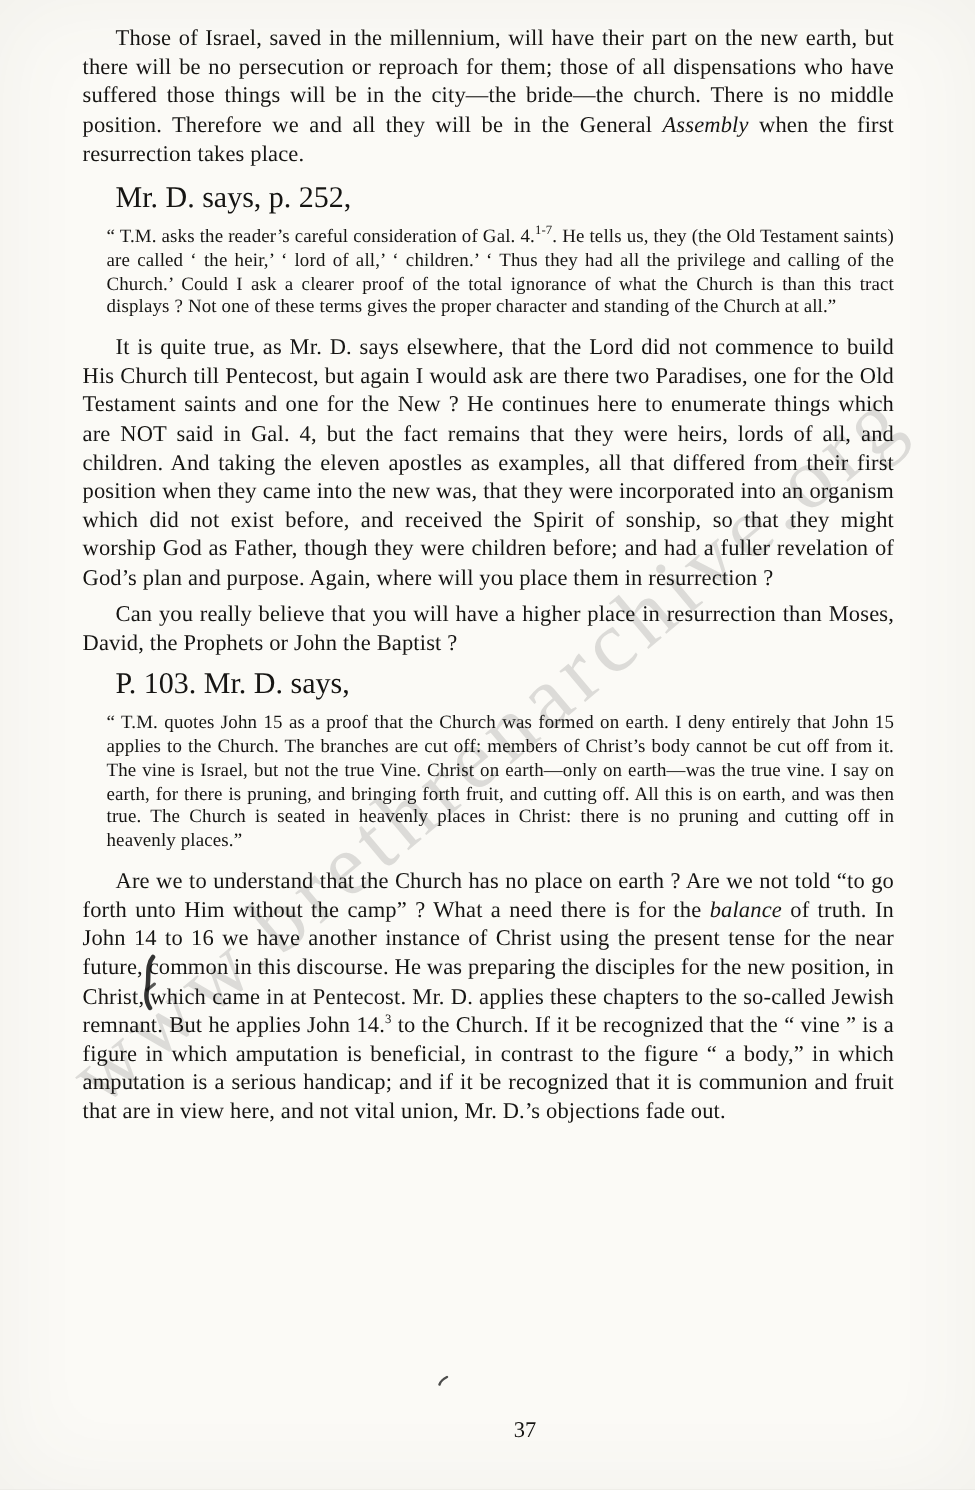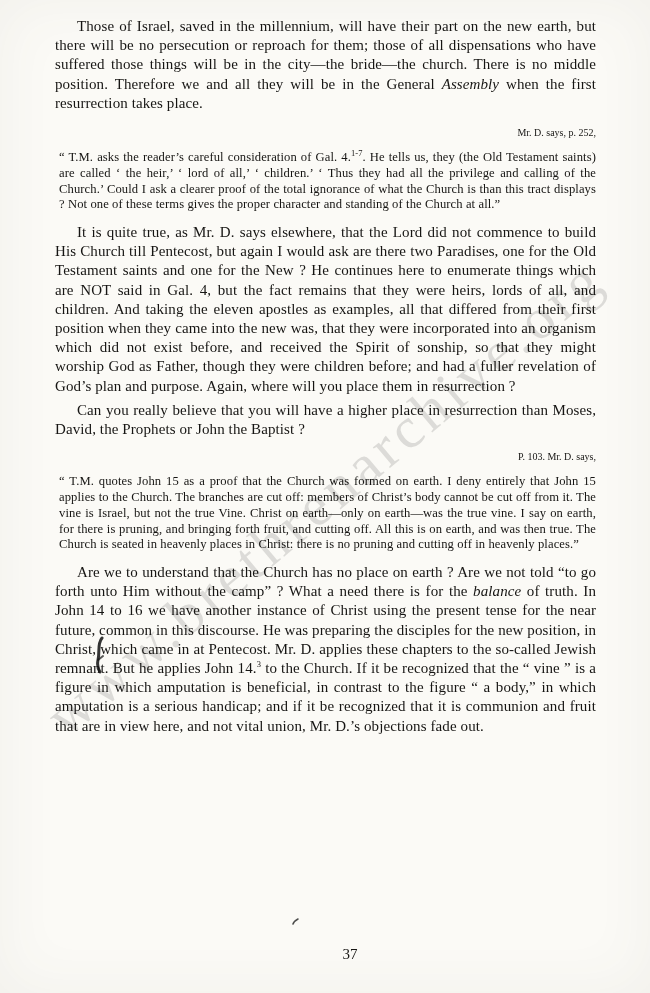--- a/index.html
+++ b/index.html
@@ -42,27 +42,27 @@
     font-size: 15px;
     line-height: 19.2px;
     text-align: justify;
     letter-spacing: 0.1px;
   }
   .indent { text-indent: 22px; }
   .para.gap-after    { margin-bottom: 10px; }
   .para.gap-small    { margin-bottom: 5px; }
   .speaker-line {
     margin: 8px 0 4px 0;
-    font-size: 10px;
+    font-size: 20px;
     line-height: 19.2px;
     text-indent: 22px;
-    text-align: right;
+    text-align: left;
   }
   .quote {
-    margin: 8px 0 10px 4px;
+    margin: 8px 0 10px 16px;
     font-size: 12.6px;
     line-height: 15.7px;
     text-align: justify;
     letter-spacing: 0.1px;
   }
   .quote sup, .para sup {
     font-size: 8.5px;
     line-height: 0;
     vertical-align: super;
   }

